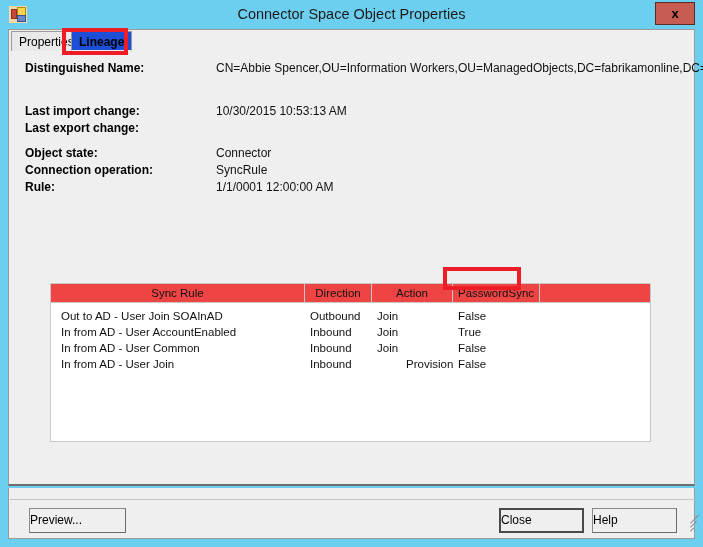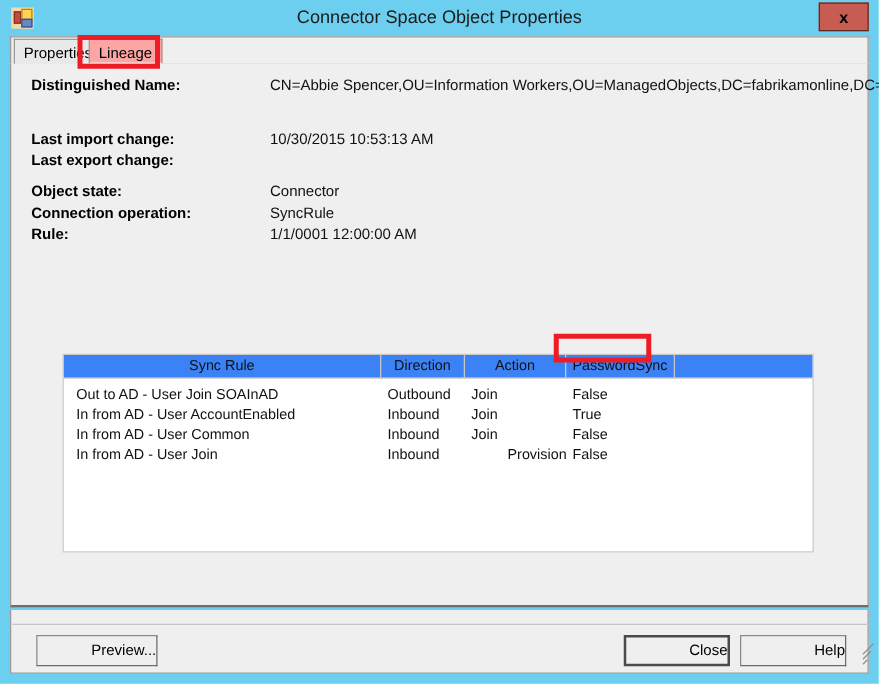--- a/index.html
+++ b/index.html
@@ -101,22 +101,22 @@
   #tab-properties {
     left: 2px;
     border: 1px solid #9a9a9a;
     border-bottom: none;
     background: #e9e9e9;
   }
   #tab-lineage {
     left: 62px;
     border: 1px solid #9a9a9a;
     border-bottom: 1px solid #efefef;
-    background: #fca5a5;
-    font-weight: normal;
+    background: #1d4ed8;
+    font-weight: bold;
   }
 
   
   #content {
     position: absolute;
     left: 8px; top: 51px;
     width: 687px;
     height: 435px;
     background: #efefef;
     border-left: 1px solid #9a9a9a;
@@ -162,21 +162,21 @@
   .th {
     position: absolute;
     top: 0;
     height: 18px;
     line-height: 18px;
     font-size: 11.5px;
     text-align: center;
     color: #111;
     border-right: 1px solid #c8c8c8;
     box-sizing: border-box;
-    background: #3b82f6;
+    background: #ef4444;
     cursor: pointer;
     white-space: nowrap;
   }
   .trow {
     position: absolute;
     left: 0;
     width: 599px;
     height: 16px;
   }
   .td {
@@ -227,21 +227,21 @@
   .bbtn {
     position: absolute;
     height: 25px;
     background: #efefef;
     border: 1px solid #8a8a8a;
     border-right-color: #6b6b6b;
     border-bottom-color: #6b6b6b;
     box-sizing: border-box;
     font-size: 12px;
     line-height: 23px;
-    text-align: right;
+    text-align: left;
     cursor: pointer;
   }
   #btn-preview { left: 20px;  top: 20px; width: 97px; }
   #btn-log     { left: 128px; top: 20px; width: 97px; }
   #btn-close   { left: 490px; top: 20px; width: 85px; border: 2px solid #4a4a4a; line-height: 21px; }
   #btn-help    { left: 583px; top: 20px; width: 85px; }
 
   #resize-grip {
     position: absolute;
     right: 3px; bottom: 2px;

